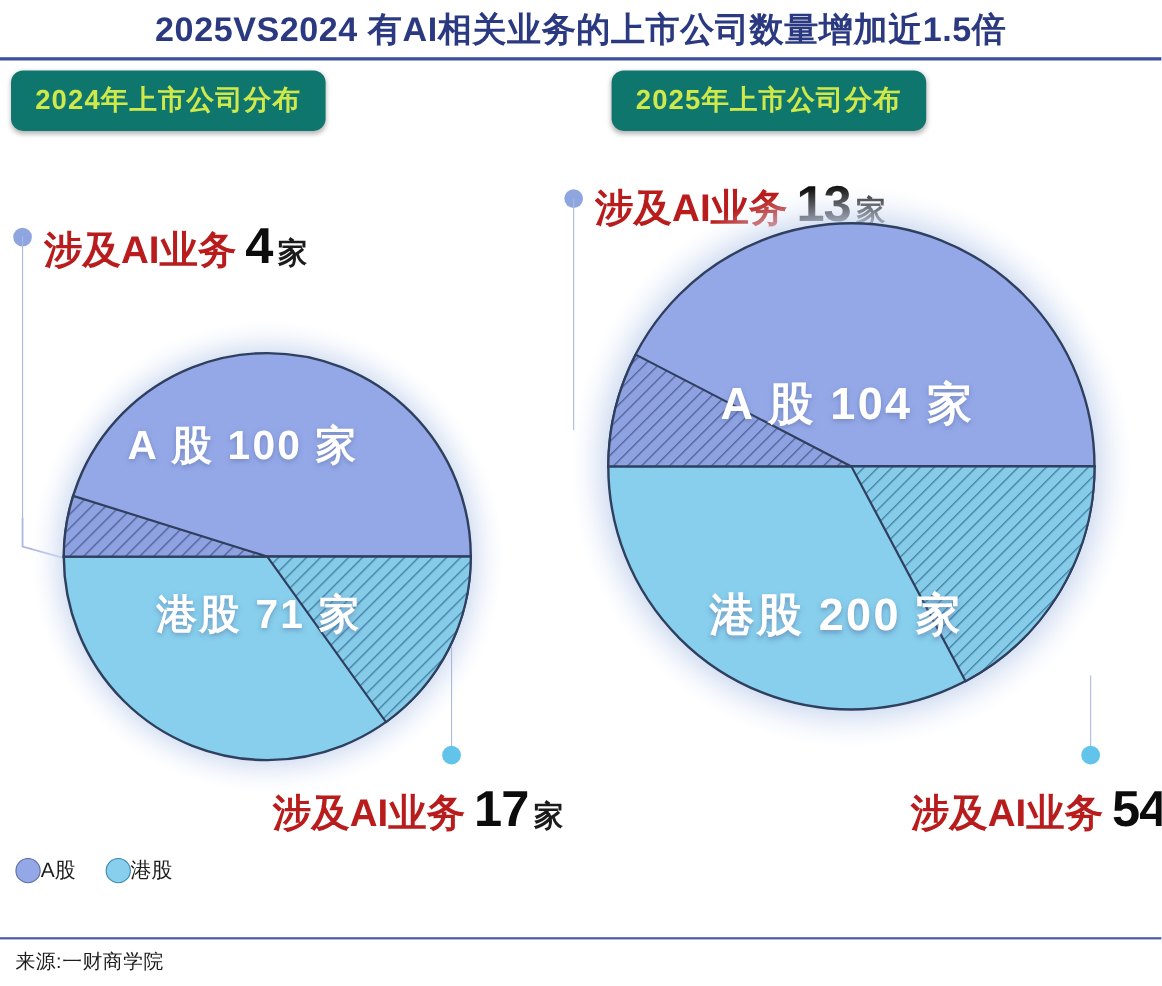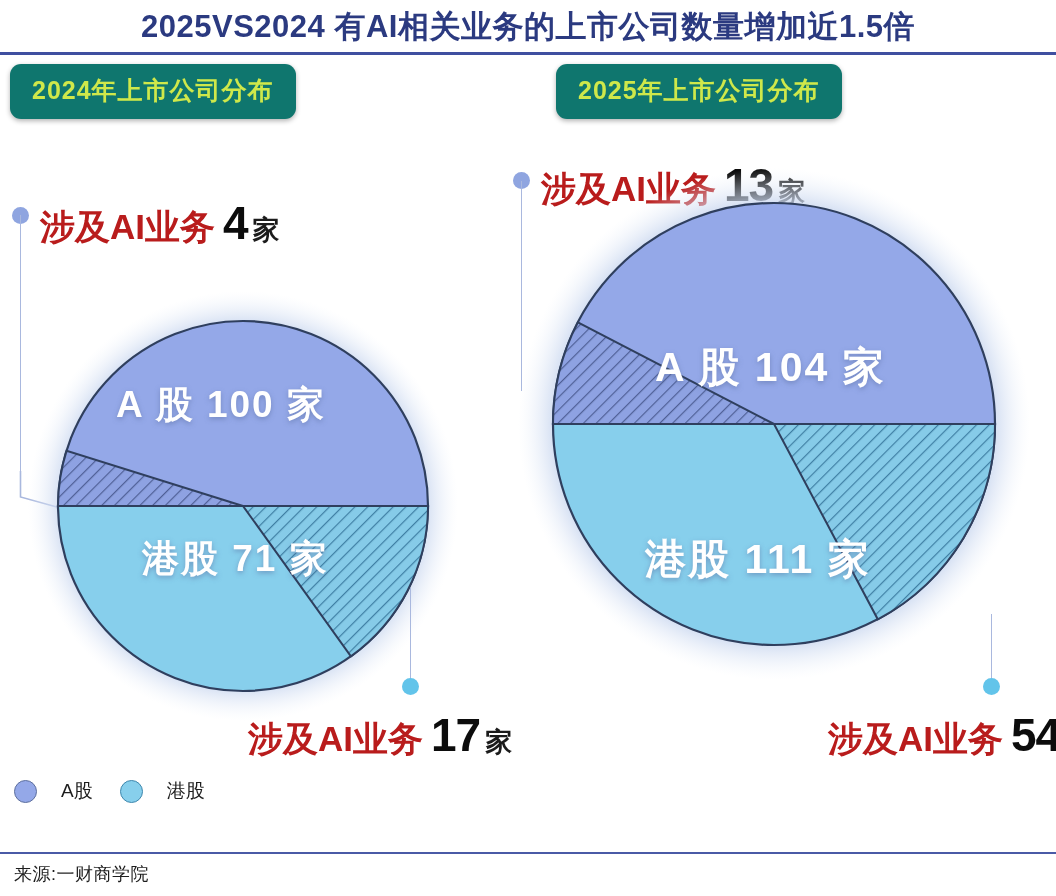--- a/index.html
+++ b/index.html
@@ -66,21 +66,21 @@
     position:absolute;
     color:#ffffff;
     font-weight:700;
     white-space:nowrap;
     text-shadow:0 2px 5px rgba(90,110,160,.55);
     letter-spacing:2px;
   }
 
   
   .legend{position:absolute;left:14px;top:778px;display:flex;align-items:center;gap:13px;}
-  .legend-item{display:flex;align-items:center;gap:24px;}
+  .legend-item{display:flex;align-items:center;gap:0;}
   .lg-swatch{width:21px;height:21px;border-radius:50%;border:1.2px solid #5d6f9e;}
   .lg-swatch.a{background:#94a8e8;}
   .lg-swatch.h{background:#87cfec;border-color:#3e87ad;}
   .lg-label{font-size:19px;color:#1d1d1d;font-weight:500;}
 
   .note{
     position:absolute;left:14px;top:818px;
     font-size:14.5px;color:#2a2a2a;letter-spacing:-.2px;white-space:nowrap;
   }
   .foot-rule{position:absolute;left:0;top:852px;width:1056px;height:2px;background:#4a5aa6;}
@@ -184,21 +184,21 @@
 
       <path d="M 48,254 A 221,221 0 0 1 490,254 Z" fill="#94a8e8" stroke="#2f3f5e" stroke-width="2.2"></path>
 
       <path d="M 490,254 A 221,221 0 0 1 48,254 Z" fill="#87cfec" stroke="#2f3f5e" stroke-width="2.2"></path>
 
       <path d="M 269,254 L 48,254 A 221,221 0 0 1 72.9,152.4 Z" fill="url(#hatchA2)" stroke="#2f3f5e" stroke-width="2"></path>
 
       <path d="M 269,254 L 490,254 A 221,221 0 0 1 372.8,449.3 Z" fill="url(#hatchH2)" stroke="#2f3f5e" stroke-width="2"></path>
     </svg>
     <div class="pielabel" style="left:150px;top:170px;font-size:41px;">A 股 104 家</div>
-    <div class="pielabel" style="left:140px;top:362px;font-size:41px;">港股 111 家</div>
+    <div class="pielabel" style="left:140px;top:362px;font-size:41px;">港股 200 家</div>
   </div>
 
   <div class="conn" style="left:991px;top:614px;width:0px;height:66px;border:none;border-left:1.6px solid #a9b8de;"></div>
   <div class="dot dot-cyan" style="left:983px;top:678px;"></div>
   <div class="callout" style="left:828px;top:712px;">
     <span class="ctext">涉及AI业务</span>
     <span class="cnum">54</span>
     <span class="cunit">家</span>
   </div>
 

